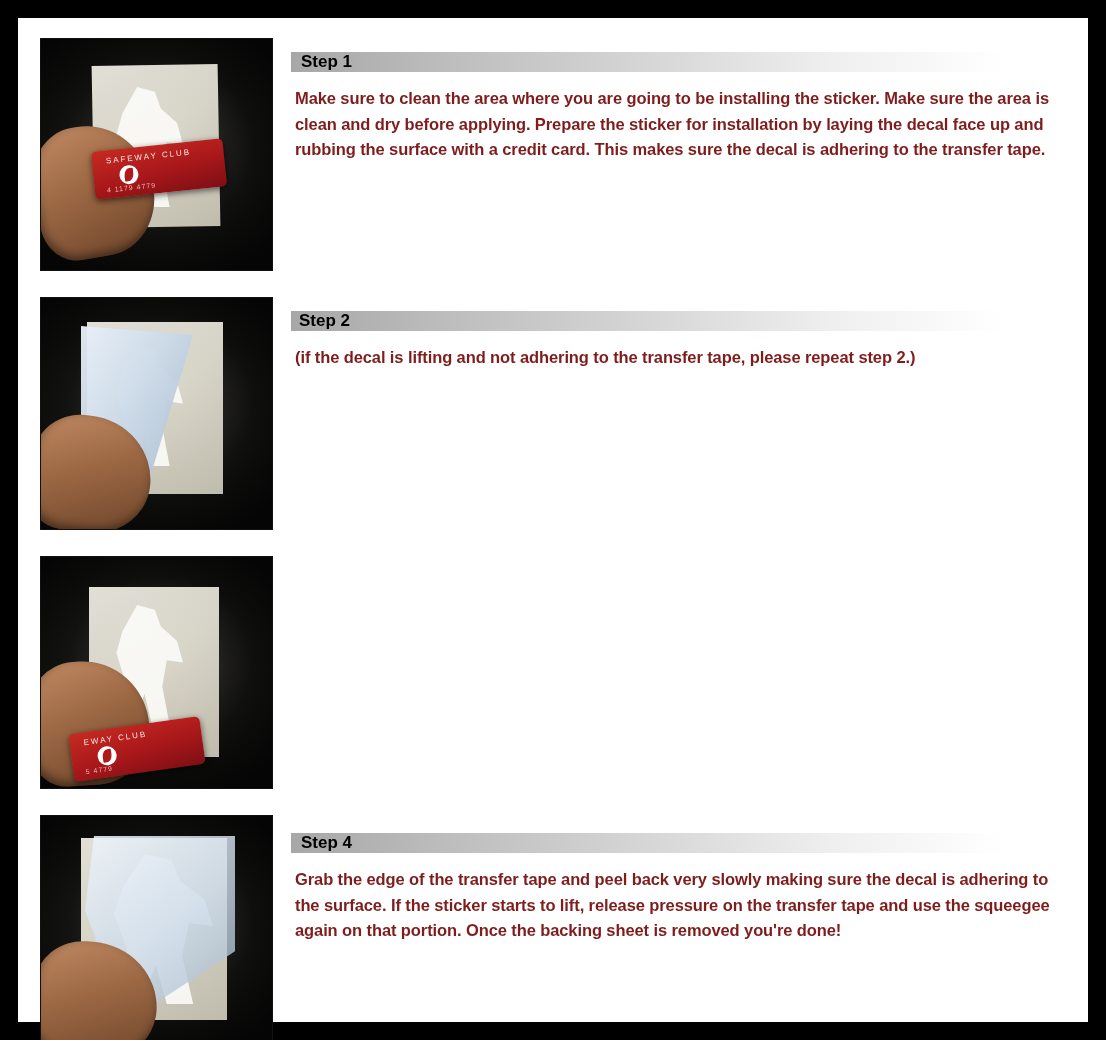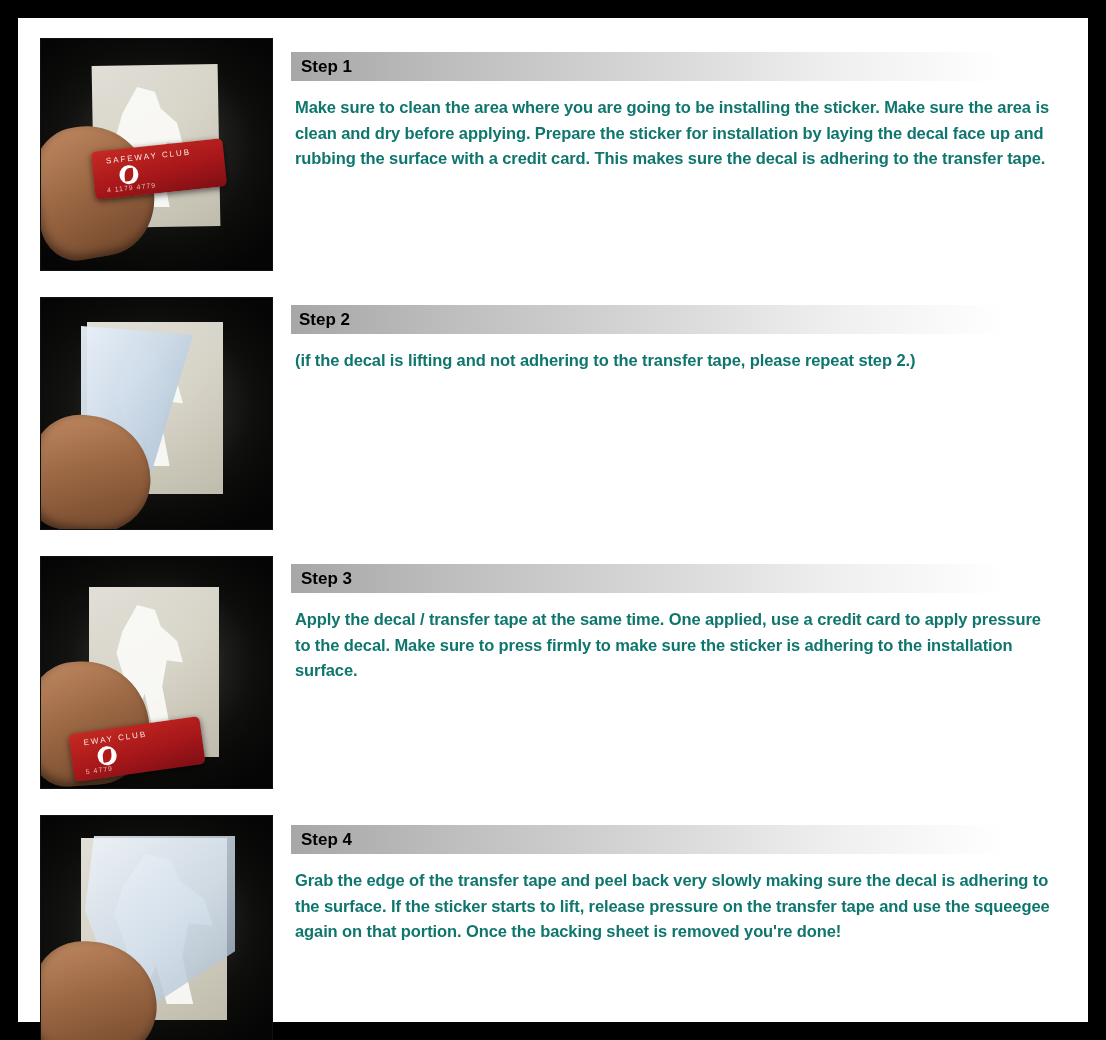--- a/index.html
+++ b/index.html
@@ -152,48 +152,48 @@
     background: #b01a1a;
     border-radius: 60% 10% 60% 10%;
   }
   
   .content {
     flex: 1 1 auto;
     min-width: 0;
     padding-top: 2px;
   }
   .step-header {
-    height: 29px;
+    height: 20px;
     display: flex;
     align-items: center;
     padding-left: 10px;
     background: linear-gradient(to right, #a7a7a7 0%, #bdbdbd 20%, #d8d8d8 48%, #efefef 70%, #ffffff 92%);
     margin-bottom: 14px;
   }
   .step-header .label {
     font-size: 17px;
     font-weight: bold;
     color: #000;
     font-family: "Liberation Sans", sans-serif;
   }
   .body-text {
     font-size: 16.5px;
     font-weight: bold;
     line-height: 1.55;
-    color: #0f766e;
+    color: #7f1d1d;
     letter-spacing: -0.1px;
     font-family: "Liberation Sans", sans-serif;
     margin: 0 0 14px 4px;
     max-width: 760px;
   }
   .body-text:last-child { margin-bottom: 0; }
   .hdr-1 { margin-top: 12px; }
-  .hdr-2 { margin-top: 6px; padding-left: 8px; }
+  .hdr-2 { margin-top: 12px; padding-left: 8px; }
   .hdr-3 { margin-top: 6px; }
-  .hdr-4 { margin-top: 8px; text-align: center; }
+  .hdr-4 { margin-top: 16px; text-align: center; }
 </style>
 </head>
 <body>
 
 <div class="page">
   <div class="sheet">
     <div class="steps">
 
       <div class="step-row">
         <div class="photo">
@@ -239,26 +239,20 @@
           <div class="glow"></div>
           <div class="sticker-sheet s3-sheet"></div>
           <div class="fig-body"></div>
           <div class="hand s3-hand"></div>
           <div class="card s3-card">
             <span class="card-brand">EWAY CLUB</span>
             <span class="card-logo"></span>
             <span class="card-num">5 4779</span>
           </div>
         </div>
-        <div class="content">
-          <div class="step-header hdr-3">
-            <span class="label">Step 3</span>
-          </div>
-          <p class="body-text">Apply the decal / transfer tape at the same time.  One applied, use a credit card to apply pressure to the decal.  Make sure to press firmly to make sure the sticker is adhering to the installation surface.</p>
-        </div>
       </div>
 
       <div class="step-row">
         <div class="photo">
           <div class="photo-inner"></div>
           <div class="glow"></div>
           <div class="sticker-sheet s4-sheet"></div>
           <div class="fig-body s4-fig"></div>
           <div class="peel s4-peel"></div>
           <div class="hand s4-hand"></div>

